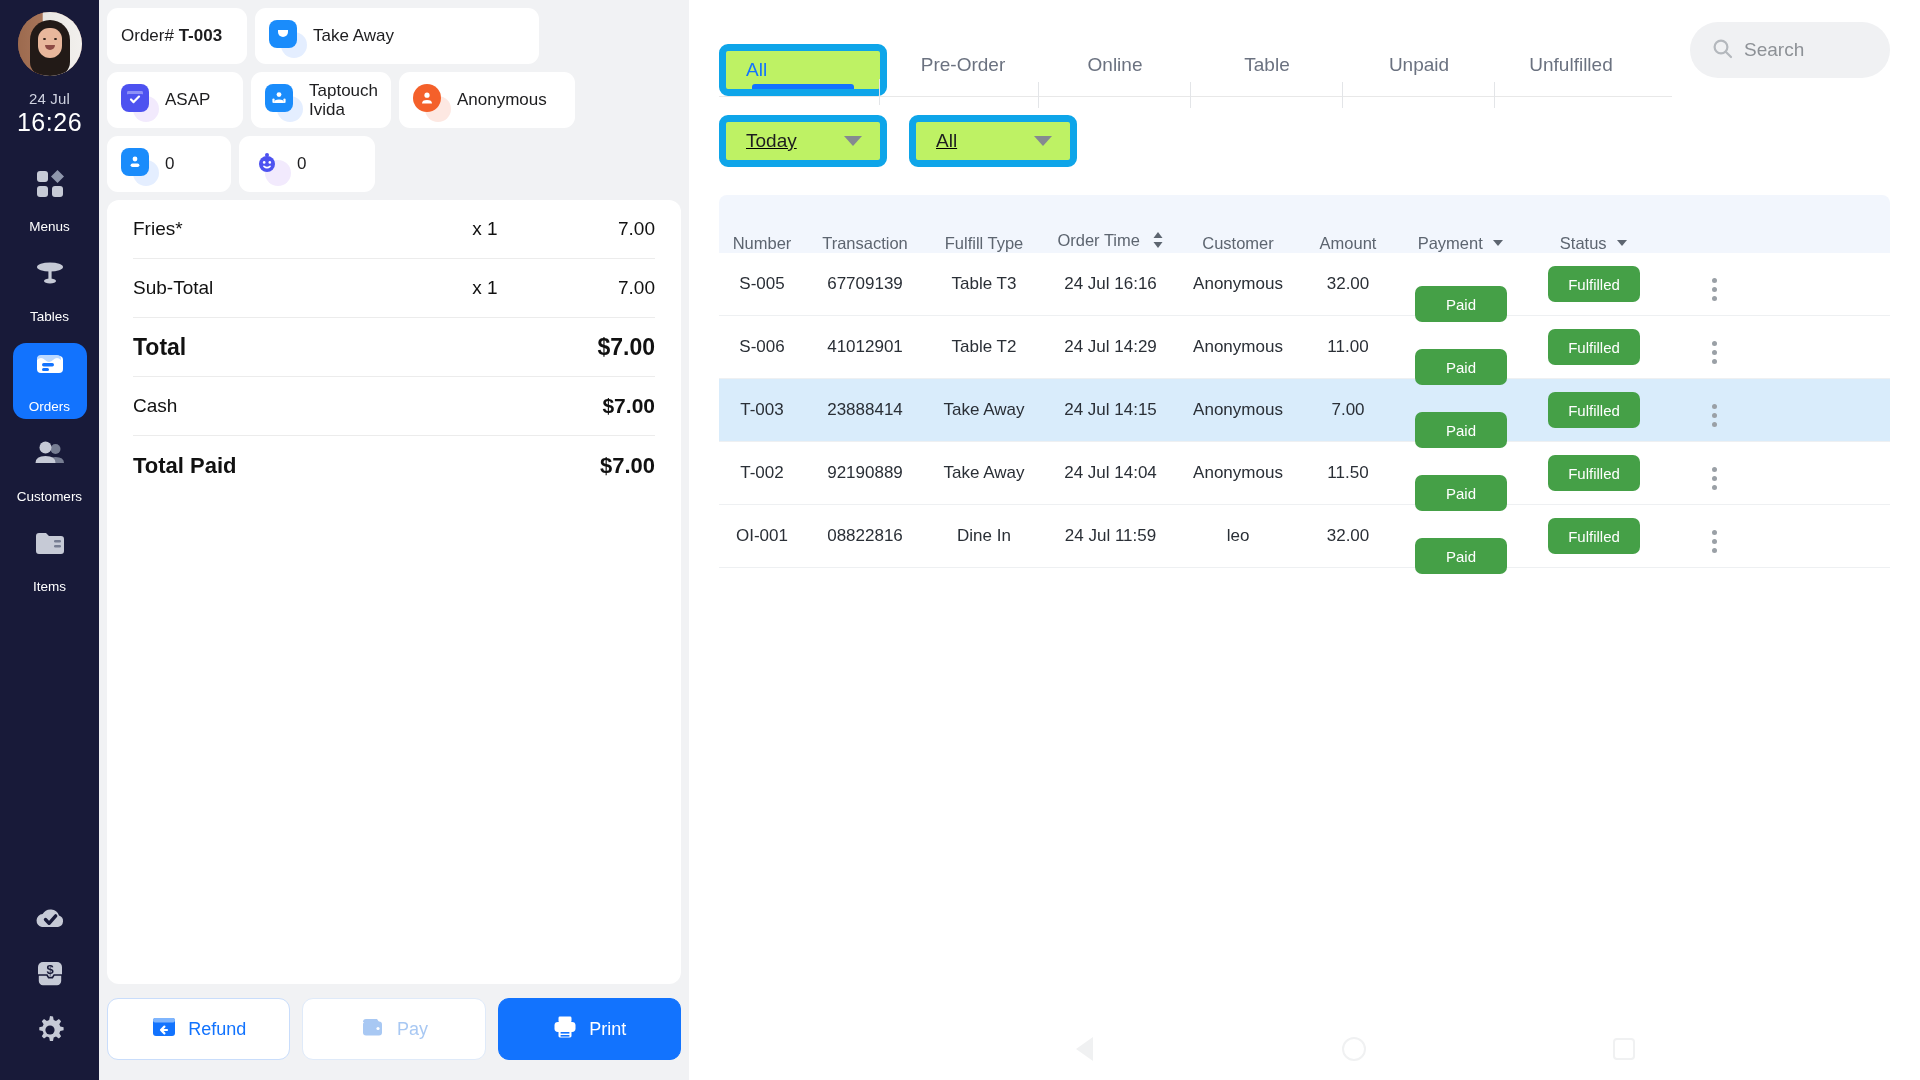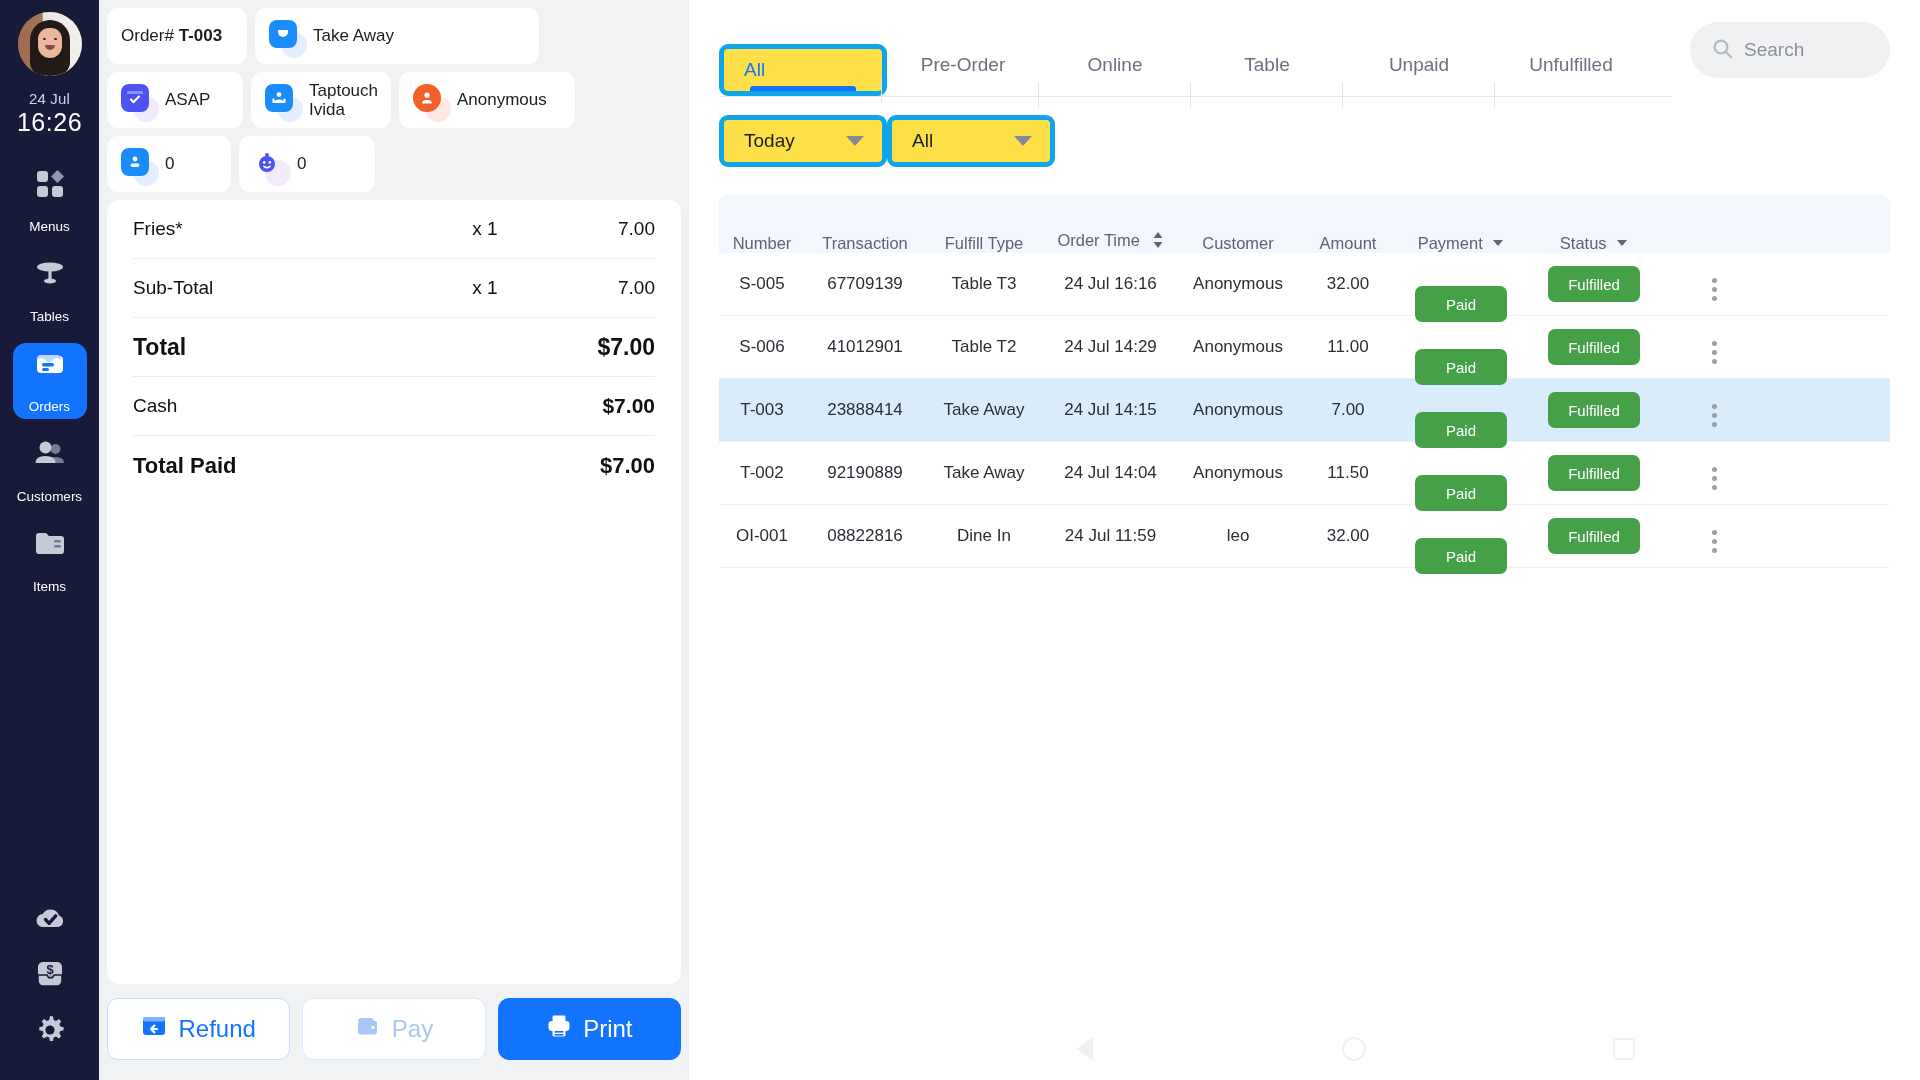--- a/index.html
+++ b/index.html
@@ -79,21 +79,21 @@
   .rRow .qt { width:120px; text-align:center; font-size:19px; color:#111; }
   .rRow .am { width:110px; text-align:right; font-size:19px; color:#111; }
   .rRow.bold .nm, .rRow.bold .am { font-weight:700; font-size:22px; }
   .rRow.total .nm, .rRow.total .am { font-weight:700; font-size:23px; }
   .rRow.cash .nm { font-size:19px; } .rRow.cash .am { font-weight:700; font-size:21px; }
 
   .actionBar { display:flex; gap:12px; padding:14px 0 20px 0; }
   .actBtn {
     flex:1 1 0; height:62px; border-radius:11px;
     display:flex; align-items:center; justify-content:center; gap:11px;
-    font-size:24px; cursor:pointer; background:#ffffff;
+    font-size:18px; cursor:pointer; background:#ffffff;
   }
   .actBtn.refund { border:1.5px solid #c9ddfb; color:#1273fe; }
   .actBtn.pay { border:1.5px solid #dfeaf9; color:#a8c8f3; cursor:default; }
   .actBtn.print { background:#1273fe; color:#ffffff; border:1.5px solid #1273fe; }
 
   
   .main { flex:1 1 auto; height:1080px; background:#ffffff; display:flex; flex-direction:column; position:relative; }
   .topBar { height:97px; display:flex; align-items:flex-start; padding:0 30px 0 0; }
   .tabs { display:flex; align-items:flex-end; margin-left:30px; flex:1 1 auto; border-bottom:1px solid #e8e8e8; height:97px; }
   .tab {
@@ -105,23 +105,23 @@
   .tab .ul { position:absolute; left:26px; right:26px; bottom:0; height:5px; background:#1273fe; border-radius:3px 3px 0 0; display:none; }
   .tab.sel .ul { display:block; }
 
   .searchBox {
     width:200px; height:56px; margin-top:22px; margin-left:18px; flex:0 0 200px;
     background:#f0f1f3; border-radius:28px; display:flex; align-items:center;
     gap:11px; padding:0 22px; cursor:text;
   }
   .searchBox .ph { color:#8d9196; font-size:19px; }
 
-  .filters { display:flex; padding:18px 0 0 30px; }
+  .filters { display:flex; gap:22px; padding:18px 0 0 30px;text-decoration:underline; }
   .sel {
-    width:168px; height:52px; background:#fde047; border:5px solid #0ea5e9;
+    width:168px; height:52px; background:#bef264; border:7px solid #0ea5e9;
     border-radius:9px; display:flex; align-items:center; justify-content:space-between;
     padding:0 18px 0 20px; font-size:19px; color:#1d1d1f; cursor:pointer;
   }
   .caret { width:0; height:0; border-left:9px solid transparent; border-right:9px solid transparent; border-top:10px solid #858a90; }
 
   .tableWrap { margin:28px 30px 0 30px; }
   .thead {
     background:#f2f6fd; border-radius:8px 8px 0 0; height:58px;
     display:flex; align-items:flex-end; font-size:16.5px; color:#5d6570;
   }

